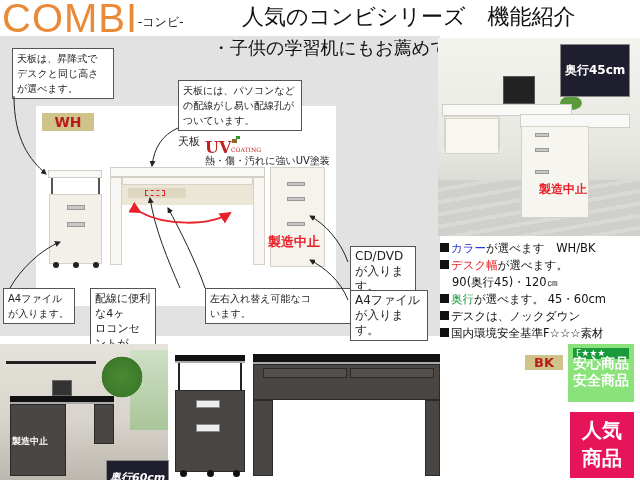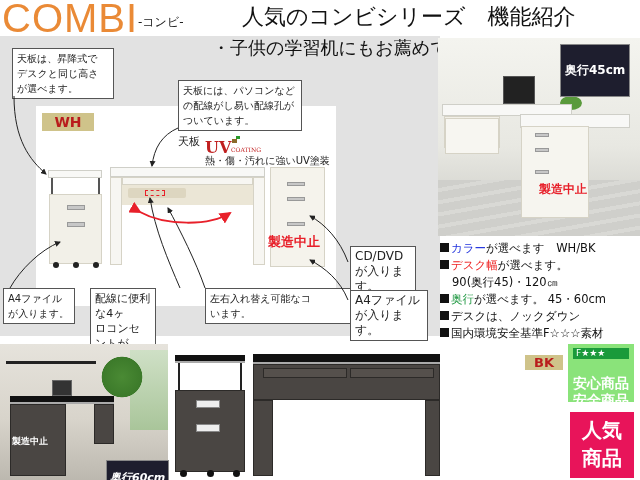--- a/index.html
+++ b/index.html
@@ -22,21 +22,21 @@
   .red-stop { color: #e8202a; font-weight: bold; font-size: 12px; }
   .features { left: 440px; top: 240px; width: 200px; font-size: 11.5px; line-height: 17px; color: #111; }
   .features .row { white-space: nowrap; }
   .sq { display: inline-block; width: 9px; height: 9px; background: #111; margin-right: 2px; vertical-align: 0px; }
   .dark-room { left: 0; top: 344px; width: 168px; height: 136px; background: linear-gradient(#e6e3dc 0%, #d8d4cb 55%, #bcb8af 100%); }
   .dark-wood { background: #4a4643; border: 1px solid #2c2a28; }
   .dark-top { background: #111; border-bottom: 2px solid #aaa; }
   .plant { background: radial-gradient(circle, #4a8a34 0%, #3c7a2a 60%, transparent 62%); }
   .fbadge { left: 568px; top: 344px; width: 66px; height: 58px; background: #8ae37a; }
   .fbadge-top { left: 573px; top: 348px; width: 56px; height: 11px; background: #1a9a3a; color: #fff; font-size: 9px; line-height: 11px; padding-left: 3px; }
-  .fbadge-text { left: 570px; top: 375px; width: 62px; text-align: center; color: #fff; font-size: 14px; line-height: 17px; font-weight: bold; }
+  .fbadge-text { left: 570px; top: 355px; width: 62px; text-align: center; color: #fff; font-size: 14px; line-height: 17px; font-weight: bold; }
   .popular { left: 570px; top: 412px; width: 64px; height: 66px; background: #e8145a; color: #fff; font-size: 20px; font-weight: bold; line-height: 28px; text-align: center; padding-top: 4px; }
   svg.arrows { position: absolute; left: 0; top: 0; width: 640px; height: 480px; pointer-events: none; }
 </style>
 </head>
 <body>
 
 <div class="abs graybg"></div>
 <div class="abs whitepanel"></div>
 
 <div class="abs logo">COMBI</div>

